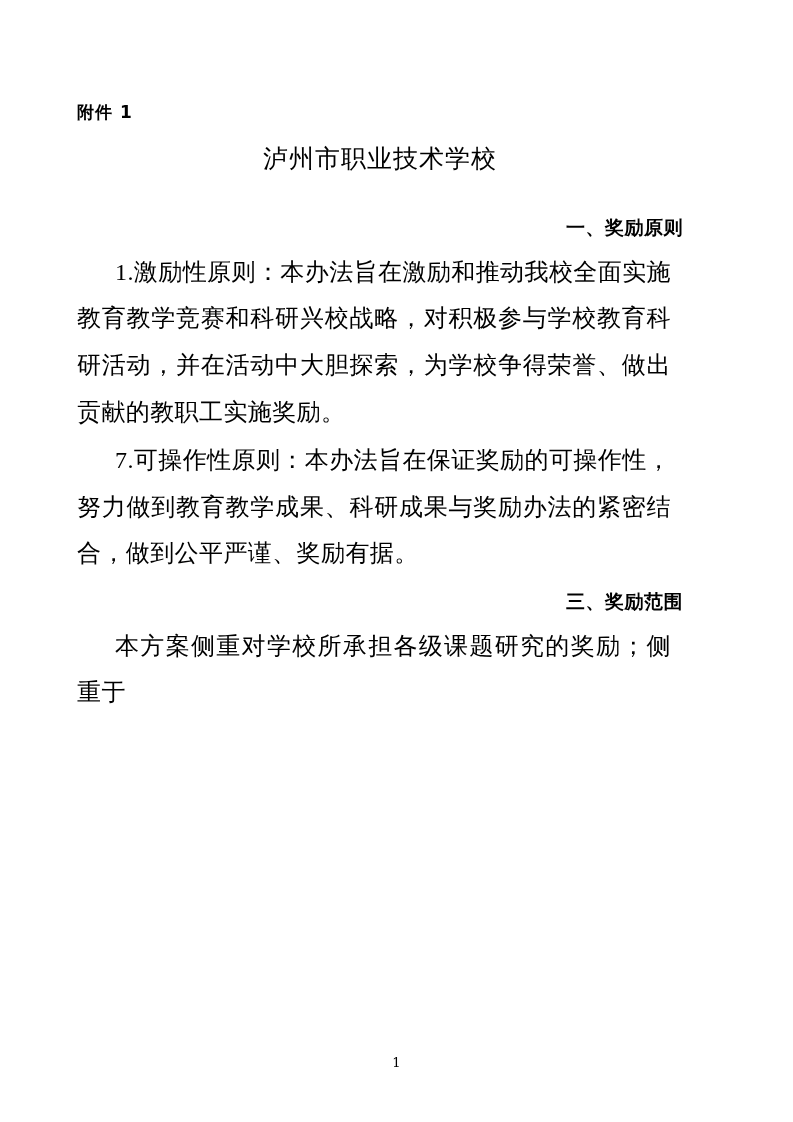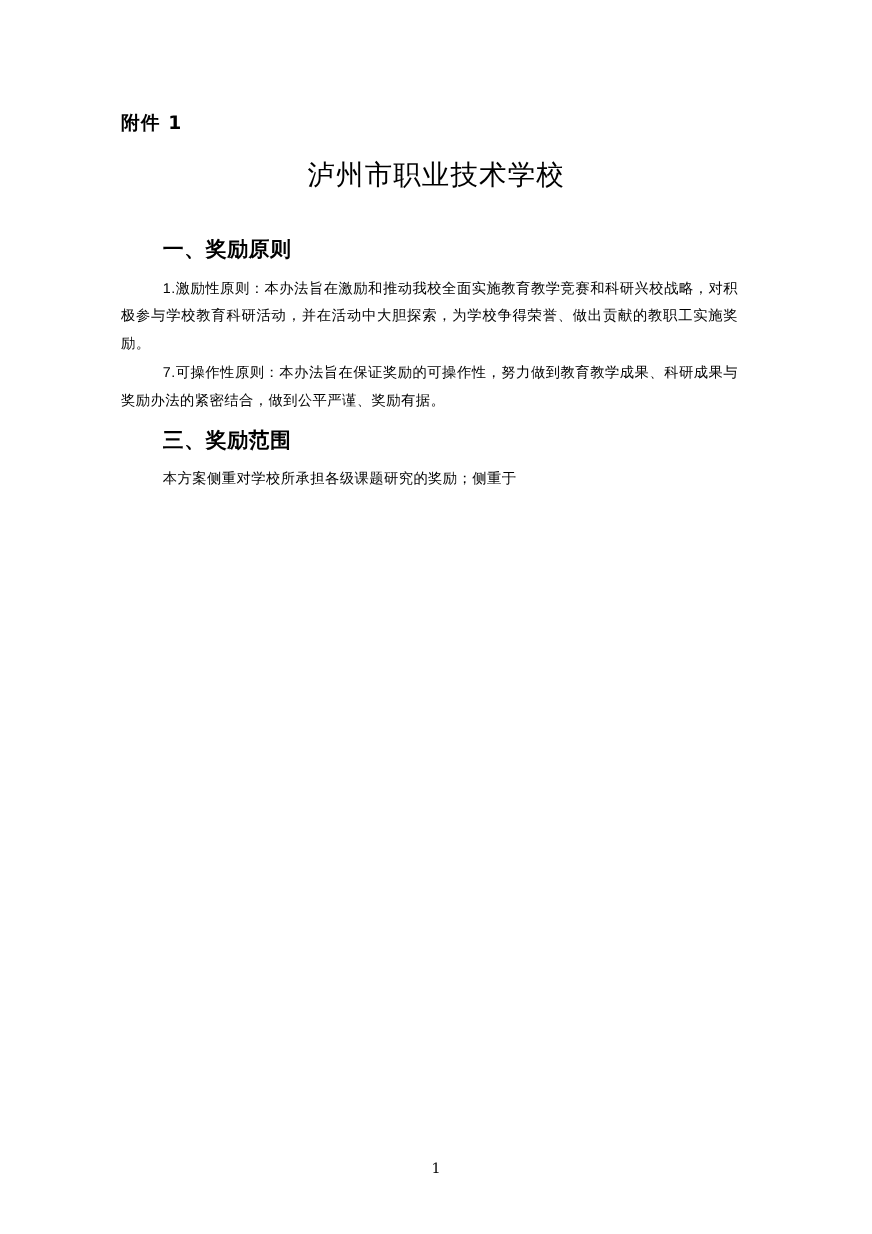--- a/index.html
+++ b/index.html
@@ -13,21 +13,21 @@
     font-family: "DejaVu Sans", sans-serif;
     color: #000000;
     position: relative;
     overflow: hidden;
   }
   .page {
     position: relative;
     width: 793px;
     height: 1122px;
     box-sizing: border-box;
-    padding: 100px 110px 0 110px;
+    padding: 100px 110px 0 77px;
   }
   .attachment-label {
     font-size: 17px;
     font-weight: bold;
     letter-spacing: 1px;
     line-height: 1.5;
     margin: 0 0 14px 0;
     font-family: "DejaVu Sans", sans-serif;
   }
   .doc-title {
@@ -44,30 +44,31 @@
     white-space: nowrap;
   }
   .section-heading {
     font-size: 19px;
     font-weight: bold;
     line-height: 1.6;
     letter-spacing: 0.5px;
     text-indent: 38px;
     margin: 9px 0 6px 0;
     font-family: "DejaVu Sans", sans-serif;
+    text-align: right;
   }
   .para {
-    font-size: 13px;
+    font-size: 24px;
     line-height: 1.95;
     text-align: justify;
     text-justify: inter-ideograph;
     text-indent: 38px;
     margin: 0 12px 1px 0;
     letter-spacing: 0.4px;
-    font-family: Liberation Sans, sans-serif;
+    font-family: Liberation Serif, serif;
   }
   .page-number {
     position: absolute;
     bottom: 52px;
     left: 0;
     right: 0;
     text-align: center;
     font-size: 13px;
     font-family: "DejaVu Serif", serif;
     color: #000;

